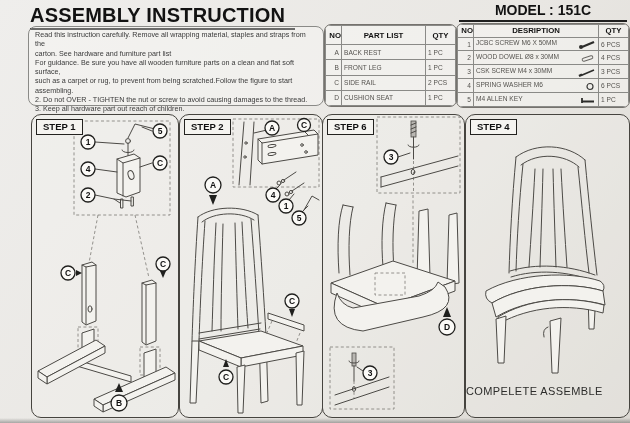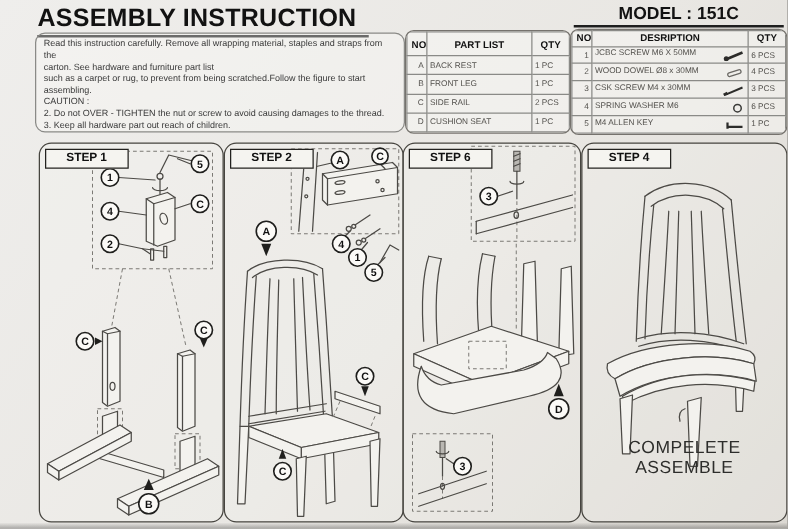--- a/index.html
+++ b/index.html
@@ -23,23 +23,23 @@
   th{font-size:7.8px;color:#111;border:1px solid #8a8a87;padding:0;}
   td{font-size:6.6px;color:#54524e;border:1px solid #8a8a87;padding:0 2px;white-space:nowrap;overflow:hidden;}
   .cno{width:15px;text-align:right;}
   .cqty{width:29px;}
   .desc span{float:left;}
   .desc svg{float:right;margin-top:1px;}
   .panel{position:absolute;top:114px;height:302px;border:1.5px solid #46443f;border-radius:10px;
     background:rgba(249,248,245,.25);}
   .s1{left:31px;width:146px}.s2{left:179px;width:142px}.s3{left:322px;width:141px}.s4{left:465px;width:163px}
   .steplabel{position:absolute;top:4px;left:4px;z-index:2;border:1.5px solid #23221f;
-    background:#f5f4f0;padding:1px 16px 2px;font-size:9.5px;font-weight:bold;color:#111;}
+    background:#f5f4f0;padding:1px 6px 2px;font-size:9.5px;font-weight:bold;color:#111;}
   .panel svg.draw{position:absolute;left:0;top:0;width:100%;height:100%;}
-  .caption{position:absolute;left:0;right:0;bottom:36px;text-align:center;font-size:14px;
+  .caption{position:absolute;left:0;right:0;bottom:20px;text-align:left;font-size:11px;
     letter-spacing:.4px;color:#2d2d2b;}
   
   .ln{fill:none;stroke:#4c4a46;stroke-width:1;stroke-linecap:round;stroke-linejoin:round;}
   .part{fill:#f3f2ee;stroke:#4c4a46;stroke-width:1;stroke-linejoin:round;}
   .dash{fill:none;stroke:#7b7974;stroke-width:.8;stroke-dasharray:3 2.4;}
   .blk{fill:#1f1f1d;stroke:none;}
   .hatch{fill:#b9b7b2;stroke:#4c4a46;stroke-width:.8;}
   .co circle{fill:#fbfaf7;stroke:#1f1f1d;stroke-width:1.3;}
   .co text{text-anchor:middle;font-family:"Liberation Sans",sans-serif;font-size:8.5px;font-weight:bold;fill:#111;}
 </style>
@@ -47,22 +47,22 @@
 <body>
 
 <div class="sheet">
 
   <div class="title">ASSEMBLY INSTRUCTION</div>
   <div class="model">MODEL : 151C</div>
 
   <div class="instructions">
     <div>Read this instruction carefully. Remove all wrapping material, staples and straps from the</div>
     <div>carton. See hardware and furniture part list</div>
+    <div>For guidance. Be sure you have all wooden furniture parts on a clean and flat soft surface,</div>
     <div>such as a carpet or rug, to prevent from being scratched.Follow the figure to start assembling.</div>
-    <div>CAUTION :</div>
     <div>2. Do not OVER - TIGHTEN the nut or screw to avoid causing damages to the thread.</div>
     <div>3. Keep all hardware part out reach of children.</div>
   </div>
 
   <div class="box plist">
     <table>
       <tbody>
           <tr>
         <th class="cno">NO</th>
         <th>PART LIST</th>

